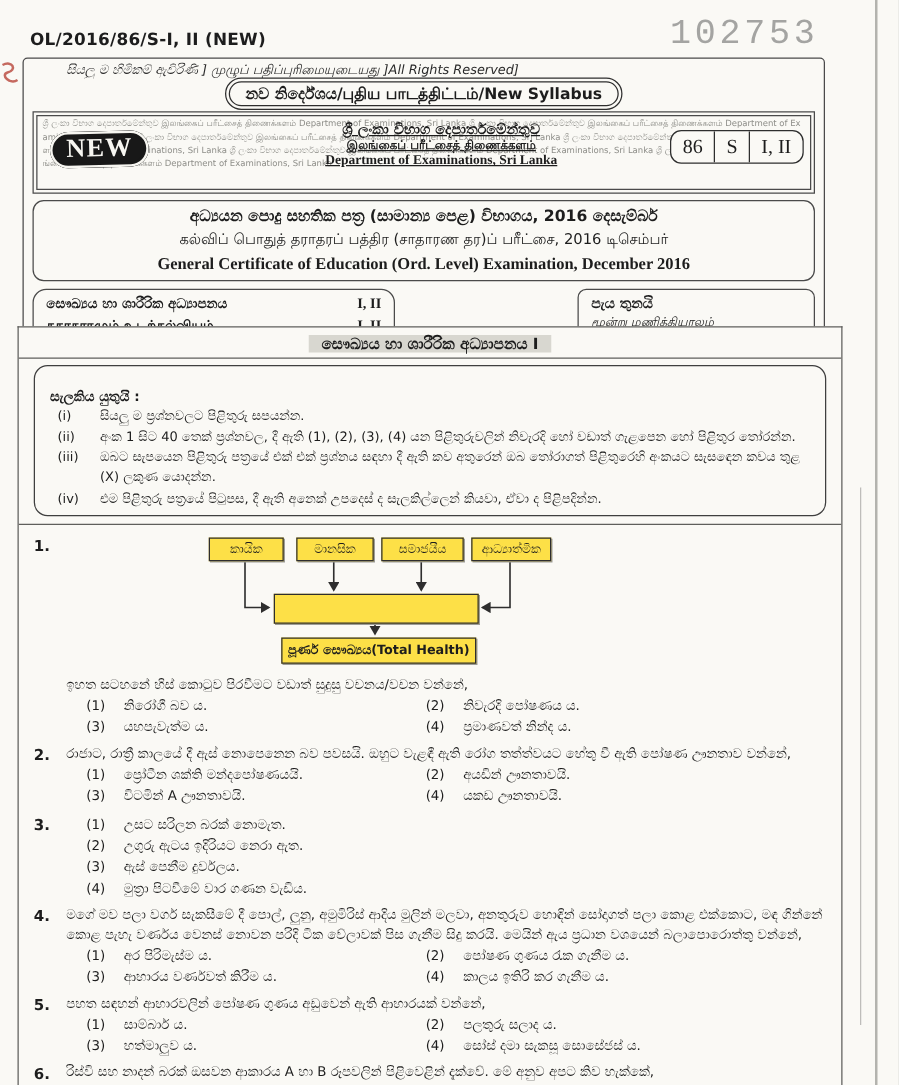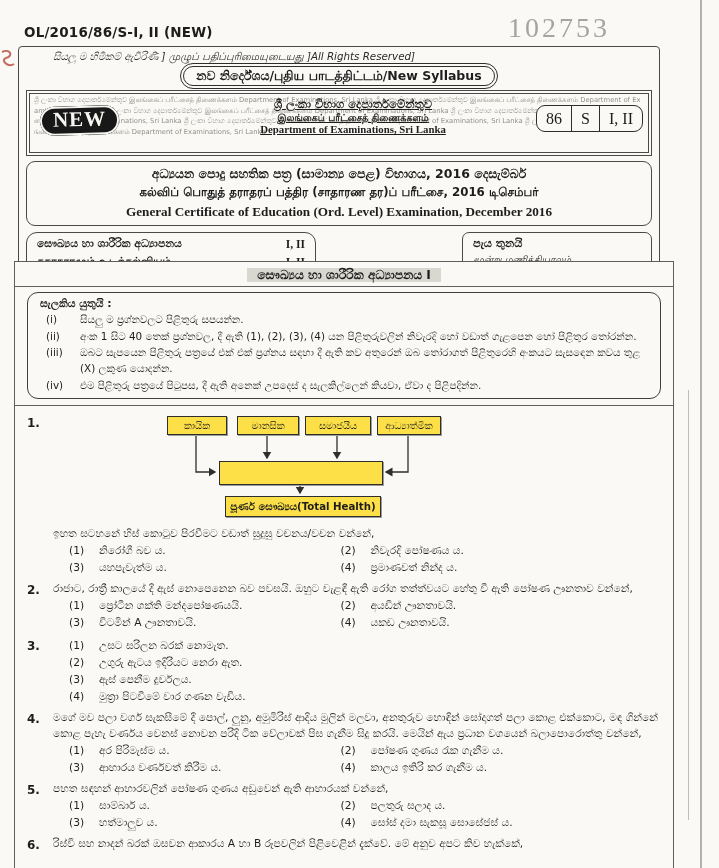--- a/index.html
+++ b/index.html
@@ -1,20 +1,20 @@
 <!DOCTYPE html>
 <html><head>
 <meta charset="utf-8">
 <style>
   html,body{margin:0;padding:0;background:#d9d9d6;}
   .page{position:relative;width:719px;height:868px;background:#faf9f5;overflow:hidden;
         font-family:"DejaVu Sans",sans-serif;color:#1d1d1d;}
   .doc-code{position:absolute;top:24px;left:24px;font-weight:bold;font-size:13.5px;letter-spacing:.2px;}
-  .serial{position:absolute;top:12px;left:508px;font-size:28px;color:#a4a4a2;
-          font-family:Liberation Serif, serif;letter-spacing:3px;font-weight:normal;}
+  .serial{position:absolute;top:12px;left:536px;font-size:28px;color:#a4a4a2;
+          font-family:Liberation Mono, monospace;letter-spacing:3px;font-weight:normal;}
   .red-mark{position:absolute;top:48px;left:0px;}
 
   
   .outer-box{position:absolute;top:46px;left:18px;width:626px;border:1.6px solid #4a4a4a;
              border-radius:4px;padding:3px 7px 6px;background:#faf9f5;}
   .rights-line{font-style:italic;font-size:10.3px;color:#2a2a2a;white-space:nowrap;overflow:hidden;margin-left:27px;}
   .syllabus-pill{display:block;width:fit-content;margin:2px auto 4px;border:1.6px solid #2e2e2e;
           outline:1px solid #2e2e2e;outline-offset:2px;border-radius:12px;padding:0 12px;
           font-weight:bold;font-size:12.5px;line-height:1.45;}
   .dept-box{position:relative;border:4px double #4a4a4a;height:58px;overflow:hidden;}
@@ -30,41 +30,41 @@
   .dept-en{font-weight:bold;font-size:10.8px;font-family:"Liberation Serif",serif;}
   .paper-code{position:absolute;right:5px;top:11px;display:flex;border:1.8px solid #2e2e2e;
               border-radius:9px;overflow:hidden;background:#faf9f5;
               font-family:"Liberation Serif",serif;font-weight:normal;font-size:16px;}
   .paper-code .cell{padding:3px 9px;line-height:1.2;}
   .paper-code .cell + .cell{border-left:1.8px solid #2e2e2e;}
 
   .title-box{border:1.6px solid #4a4a4a;border-radius:9px;margin-top:5px;text-align:center;
              padding:3px 0 4px;line-height:1.5;}
   .title-si{font-weight:bold;font-size:12.5px;}
-  .title-ta{font-weight:bold;font-size:11.8px;}
+  .title-ta{font-weight:normal;font-size:11.8px;}
   .title-en{font-weight:bold;font-size:13.2px;font-family:"Liberation Serif",serif;}
 
   .sub-time-row{display:flex;justify-content:space-between;margin-top:6px;align-items:stretch;}
   .subject-box{width:268px;border:1.6px solid #4a4a4a;border-radius:11px;padding:3px 10px 4px;}
   .sub-row{display:flex;justify-content:space-between;line-height:1.55;}
   .sub-label{font-size:10.8px;font-weight:bold;}
   .sub-row:last-child .sub-label{font-family:"Liberation Serif",serif;font-weight:normal;font-size:11.3px;}
   .sub-parts{font-weight:bold;font-family:"Liberation Serif",serif;font-size:11.5px;}
   .time-box{width:168px;border:1.6px solid #4a4a4a;border-radius:7px;padding:3px 10px 4px;line-height:1.5;}
   .time-si{font-weight:bold;font-size:11.3px;}
   .time-ta{font-style:italic;font-size:9.8px;}
   .time-en{font-weight:bold;font-style:italic;font-size:12.3px;font-family:"Liberation Serif",serif;}
 
   
   .main-frame{position:absolute;top:261px;left:14px;width:658px;height:607px;
               border:1.2px solid #5f5f5c;border-bottom:none;background:#faf9f5;}
   .section-title{text-align:center;padding:2px 0 3px;border-bottom:1.2px solid #5f5f5c;}
   .section-title span{font-weight:bold;font-size:12.3px;background:#d8d7d0;padding:0 10px;}
   .instructions{margin:5px 12px 6px;border:1.6px solid #3f3f3f;border-radius:11px;
-                padding:3px 12px 5px;}
+                padding:17px 12px 5px;}
   .instr-head{font-weight:bold;font-size:10.8px;line-height:1.5;}
   .instr-grid{display:grid;grid-template-columns:30px 1fr;column-gap:4px;row-gap:1px;
               font-size:10.4px;line-height:1.5;margin-left:6px;}
   .instr-num{text-align:left;}
   .questions{border-top:1.2px solid #5f5f5c;padding-top:5px;}
   .question{display:flex;padding:3px 14px 2px 12px;}
   .qnum{font-weight:bold;font-size:12px;width:26px;flex:0 0 26px;line-height:1.5;}
   .qbody{flex:1;font-size:10.7px;line-height:1.5;}
   .stem{margin-bottom:1px;}
   .opts{margin-left:16px;margin-top:1px;display:grid;column-gap:6px;row-gap:1px;}

